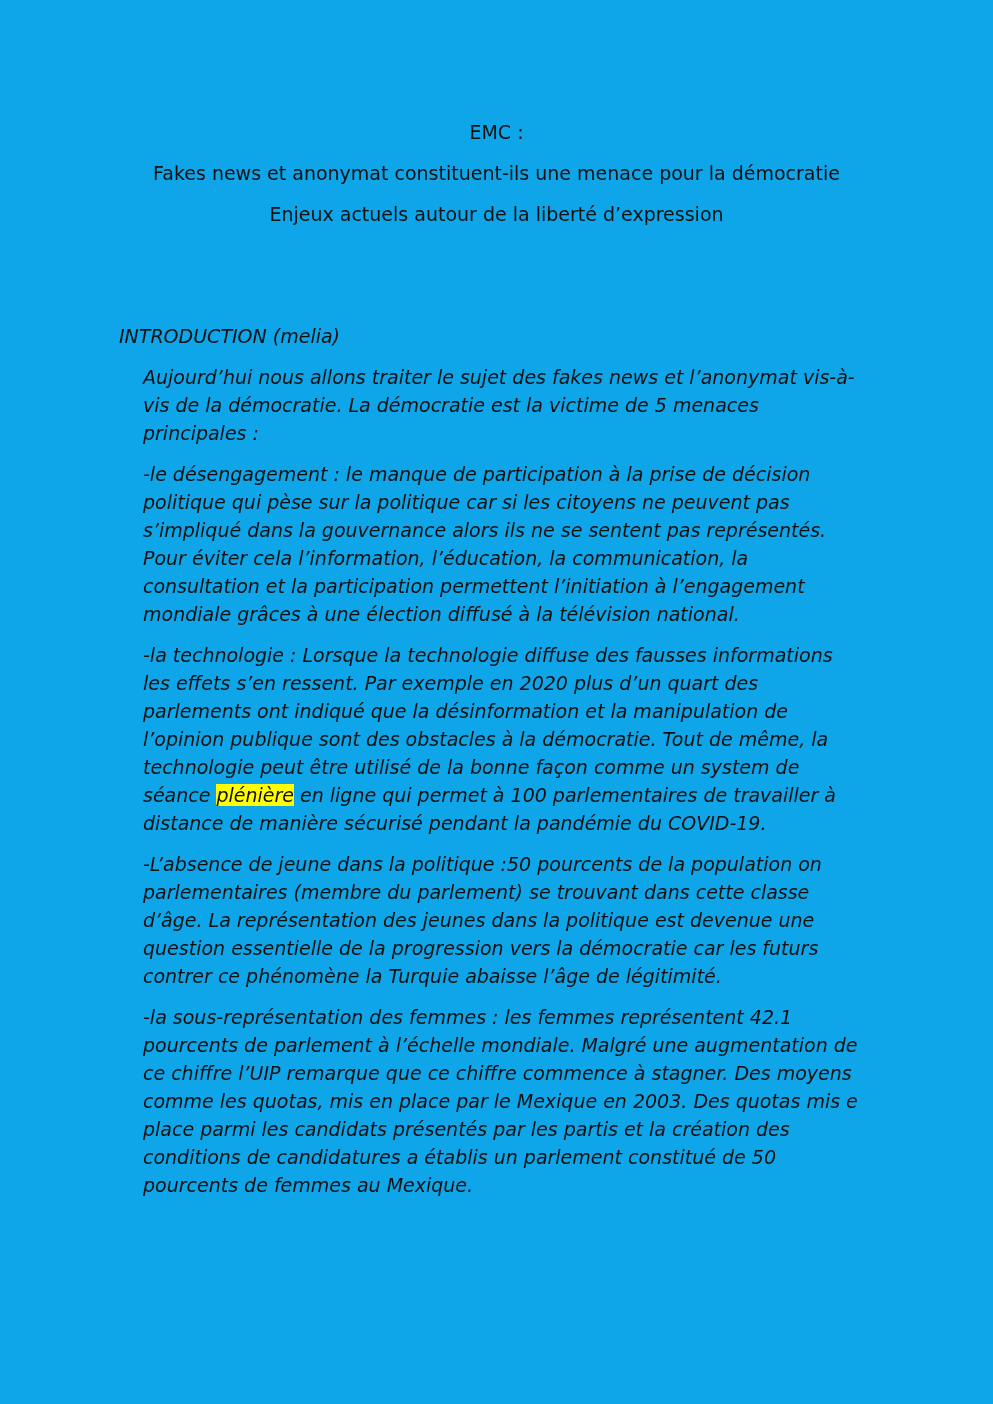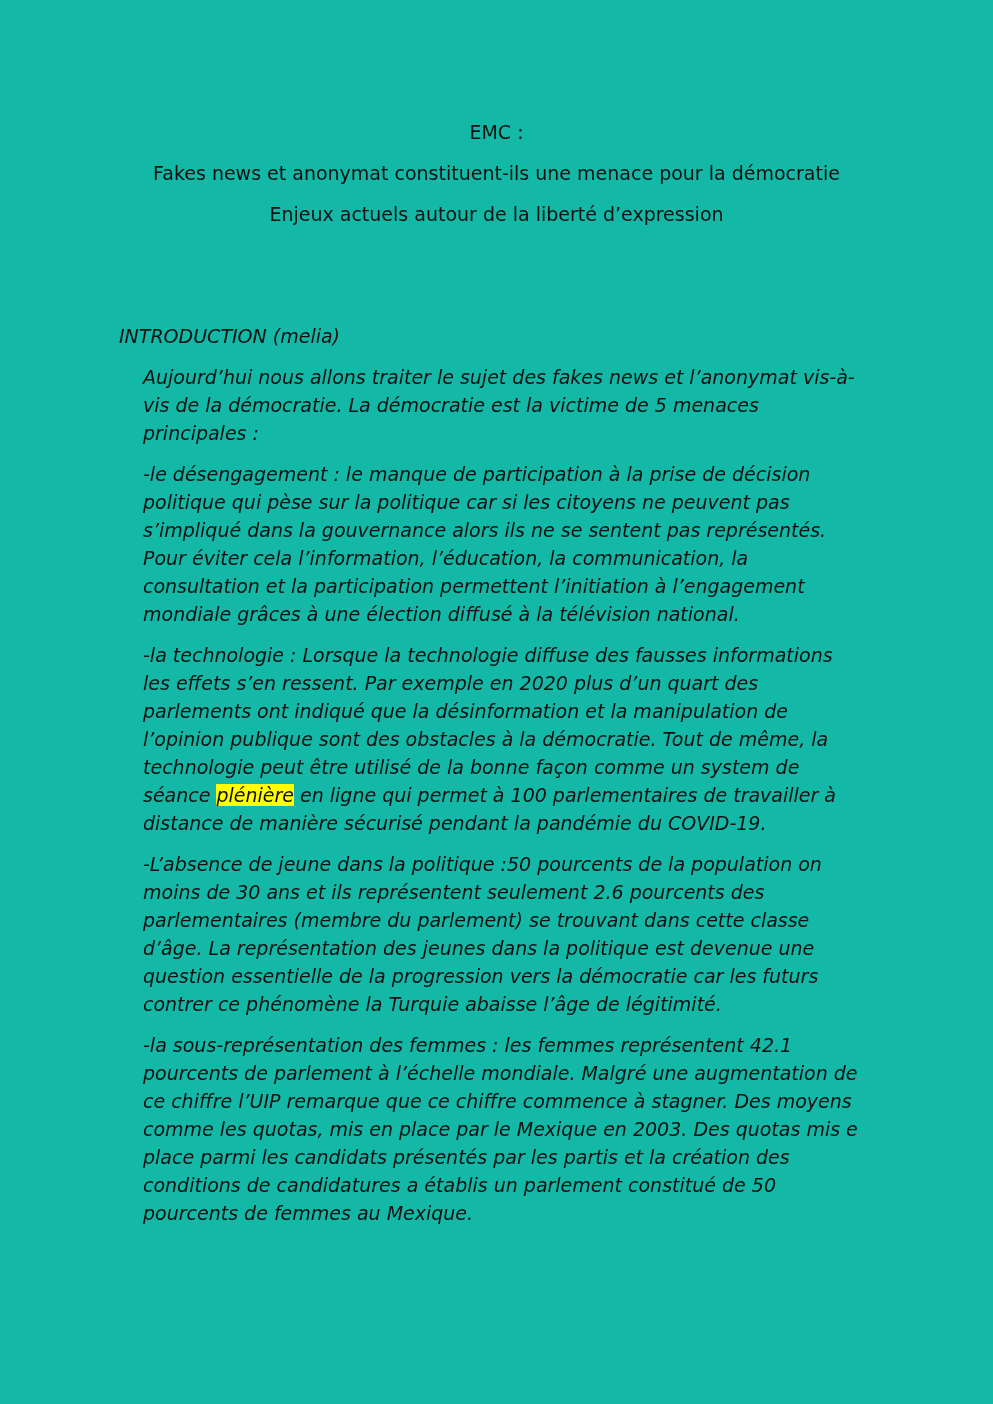--- a/index.html
+++ b/index.html
@@ -14,21 +14,21 @@
       overflow: hidden;
       font-family: "DejaVu Sans", sans-serif;
       color: #111111;
     }
     .page {
       position: absolute;
       left: 0;
       top: 0;
       width: 993px;
       height: 1404px;
-      background: #14b8a6;
+      background: #0ea5e9;
     }
     .title-block {
       position: absolute;
       left: 0;
       top: 118px;
       width: 993px;
       text-align: center;
       font-size: 19px;
       line-height: 28px;
     }
@@ -92,21 +92,20 @@
       <span class="line">les effets s’en ressent. Par exemple en 2020 plus d’un quart des</span>
       <span class="line">parlements ont indiqué que la désinformation et la manipulation de</span>
       <span class="line">l’opinion publique sont des obstacles à la démocratie. Tout de même, la</span>
       <span class="line">technologie peut être utilisé de la bonne façon comme un system de</span>
       <span class="line"><span>séance </span><span class="highlight">plénière</span><span> en ligne qui permet à 100 parlementaires de travailler à</span></span>
       <span class="line">distance de manière sécurisé pendant la pandémie du COVID-19.</span>
     </p>
 
     <p class="para">
       <span class="line">-L’absence de jeune dans la politique :50 pourcents de la population on</span>
-      <span class="line">moins de 30 ans et ils représentent seulement 2.6 pourcents des</span>
       <span class="line">parlementaires (membre du parlement) se trouvant dans cette classe</span>
       <span class="line">d’âge. La représentation des jeunes dans la politique est devenue une</span>
       <span class="line">question essentielle de la progression vers la démocratie car les futurs</span>
       <span class="line">contrer ce phénomène la Turquie abaisse l’âge de légitimité.</span>
     </p>
 
     <p class="para">
       <span class="line">-la sous-représentation des femmes : les femmes représentent 42.1</span>
       <span class="line">pourcents de parlement à l’échelle mondiale. Malgré une augmentation de</span>
       <span class="line">ce chiffre l’UIP remarque que ce chiffre commence à stagner. Des moyens</span>

